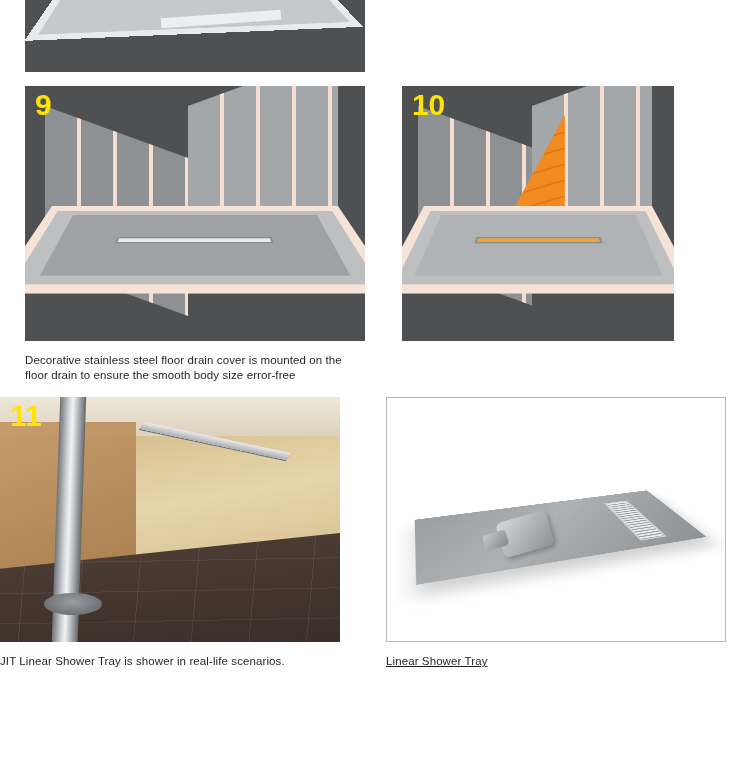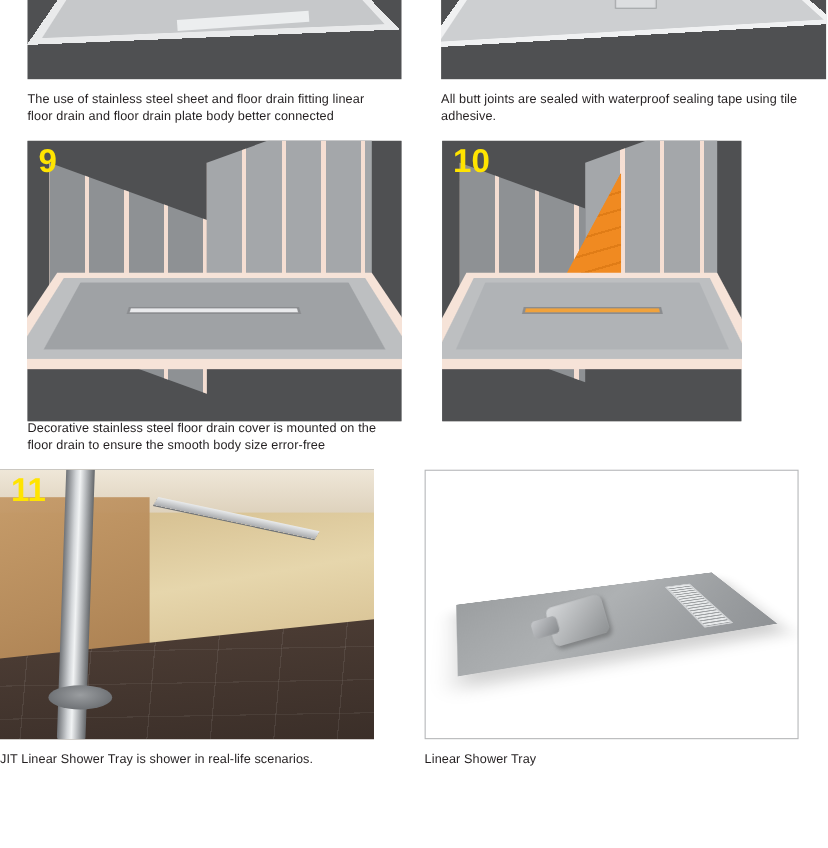--- a/index.html
+++ b/index.html
@@ -301,30 +301,22 @@
 
 <div class="page">
 
   <div class="row">
 
     <div class="cell" style="width:370px;padding:0 0 0 25px;">
       <div class="fig fig-top">
         <div class="top-slab"></div>
         <div class="slab" style="left:40%;top:14px;width:120px;height:10px;background:#eceeef;transform:rotate(-4deg);"></div>
       </div>
-      <div class="caption" style="width:330px;margin-top:12px;">The use of stainless steel sheet and floor drain fitting linear floor drain and floor drain plate body better connected</div>
-    </div>
-
-    <div class="cell" style="width:360px;padding:0 0 0 16px;">
-      <div class="fig fig-top" style="width:350px;">
-        <div class="top-slab-2"></div>
-        <div class="top-piece"></div>
-      </div>
-      <div class="caption" style="width:352px;margin-top:12px;">All butt joints are sealed with waterproof sealing tape using tile adhesive.</div>
-    </div>
+    </div>
+
 
   </div>
 
   <div class="row" style="margin-top:14px;">
 
     <div class="cell" style="width:370px;padding-left:25px;">
       <div class="fig" style="width:340px;height:255px;">
         <div class="scene">
           <div class="wall-left">
             <div class="wall-stripes"></div>
@@ -333,21 +325,21 @@
             <div class="wall-stripes"></div>
           </div>
           <div class="floor">
             <div class="floor-inner">
               <div class="drain-strip"></div>
             </div>
           </div>
         </div>
         <div class="num">9</div>
       </div>
-      <div class="caption" style="width:330px;">Decorative stainless steel floor drain cover is mounted on the floor drain to ensure the smooth body size error-free</div>
+      <div class="caption" style="width:330px;margin-top:12px;">Decorative stainless steel floor drain cover is mounted on the floor drain to ensure the smooth body size error-free</div>
     </div>
 
     <div class="cell" style="width:360px;padding-left:16px;">
       <div class="fig" style="width:272px;height:255px;">
         <div class="scene">
           <div class="wall-left">
             <div class="wall-stripes"></div>
           </div>
           <div class="wall-right">
             <div class="wall-stripes"></div>
@@ -376,21 +368,21 @@
           <div class="p11-grate"></div>
           <div class="p11-dark-tiles"></div>
           <div class="p11-pole"></div>
           <div class="p11-pole-base"></div>
         </div>
         <div class="num">11</div>
       </div>
       <div class="caption" style="width:330px;margin-top:12px;">JIT Linear Shower Tray is shower in real-life scenarios.</div>
     </div>
 
-    <div class="cell" style="width:360px;padding-left:16px;">
+    <div class="cell" style="width:360px;padding-left:16px;text-decoration:underline;">
       <div class="product">
         <div class="tray-edge"></div>
         <div class="tray-top">
           <div class="tray-grate"></div>
         </div>
         <div class="tray-fitting"></div>
       </div>
       <div class="caption" style="width:350px;margin-top:12px;">Linear Shower Tray</div>
     </div>
 

